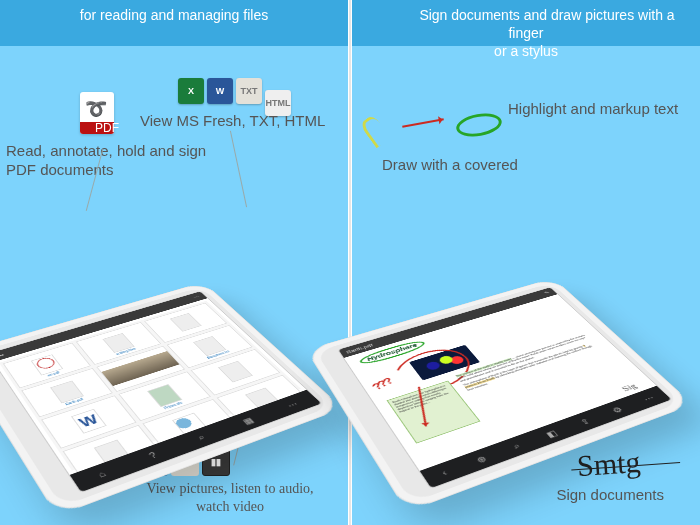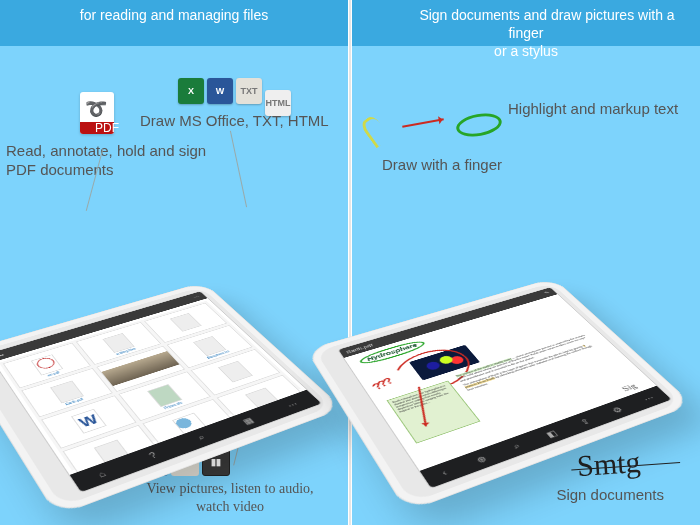--- a/index.html
+++ b/index.html
@@ -281,21 +281,21 @@
 PDF documents</span>
   </div>
 
   <div class="icon-row" style="left:178px; top:78px;">
     <div class="icon-chip ic-x">X</div>
     <div class="icon-chip ic-w">W</div>
     <div class="icon-chip ic-txt">TXT</div>
     <div class="icon-chip ic-html">HTML</div>
   </div>
   <div class="callout" style="left:140px; top:112px;">
-    <span>Draw MS Office, TXT, HTML</span>
+    <span>View MS Fresh, TXT, HTML</span>
   </div>
 
   <div class="icon-row" style="left:140px; top:448px;">
     <div class="mi pic">▲</div>
     <div class="mi mp3">MP3</div>
     <div class="mi vid">▮▮</div>
   </div>
   <div class="callout small" style="left:130px; top:480px; text-align:center; width:200px;">
     <span style="white-space:pre-line;">View pictures, listen to audio,
 watch video</span>
@@ -375,21 +375,21 @@
   <div class="callout" style="left:156px; top:100px;">
     <span>Highlight and markup text</span>
   </div>
 
   <div class="finger-draw">
     <div class="ymark"></div>
     <div class="rarrow"></div>
     <div class="goval"></div>
   </div>
   <div class="callout" style="left:30px; top:156px;">
-    <span>Draw with a finger</span>
+    <span>Draw with a covered</span>
   </div>
 
   <div class="signature">Smtg</div>
   <div class="callout" style="right:36px; bottom:20px; text-align:center;">
     <span>Sign documents</span>
   </div>
 
   <div class="phone" style="left:-10px; top:246px;">
     <div class="screen">
       <div class="status-bar">

